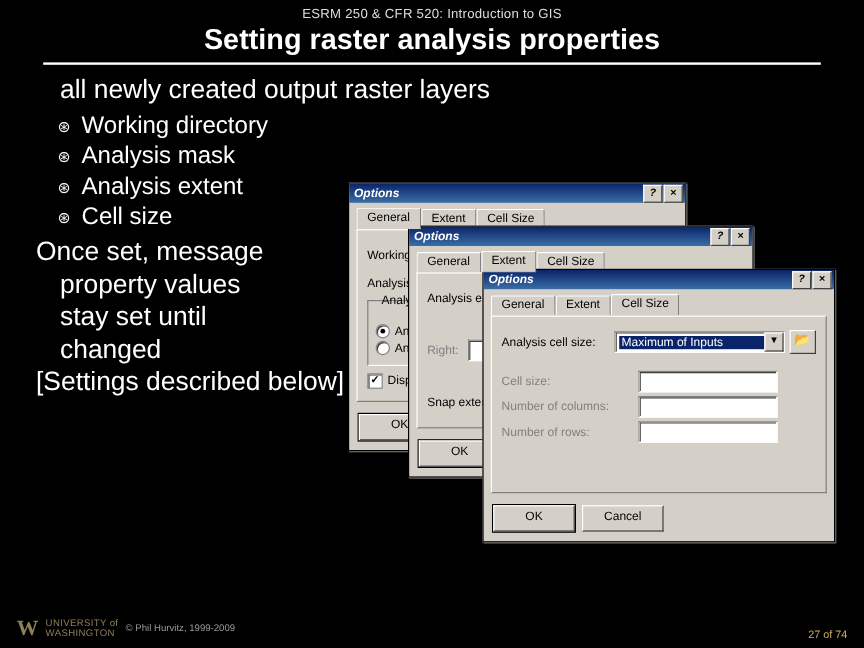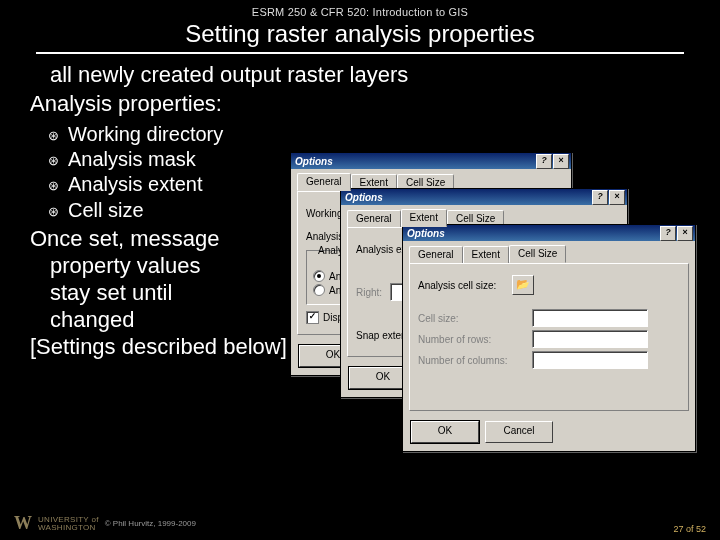--- a/index.html
+++ b/index.html
@@ -14,21 +14,21 @@
   .header-bar{
     text-align:center;
     font-size:11px;
     color:#ddd;
     padding-top:6px;
     letter-spacing:.2px;
   }
   .title{
     text-align:center;
     font-size:24px;
-    font-weight:400;
+    font-weight:700;
     margin:2px 0 4px;
     color:#fff;
   }
   .rule{
     height:2px;
     background:#fff;
     margin:0 36px 8px;
   }
   .content{
     padding:0 30px;
@@ -254,21 +254,20 @@
 <body>
 
 <div class="header-bar">ESRM 250 &amp; CFR 520: Introduction to GIS</div>
 <div class="title">Setting raster analysis properties</div>
 <div class="rule"></div>
 
 <div class="content">
   <div class="para1">
     <span class="para1-indent">all newly created output raster layers</span>
   </div>
-  <div class="label">Analysis properties:</div>
   <ul class="bullets">
     <li>Working directory</li>
     <li>Analysis mask</li>
     <li>Analysis extent</li>
     <li>Cell size</li>
   </ul>
   <div class="para2">
     <span>Once set, message</span>
     <span class="para2-indent">property values</span>
     <span class="para2-indent">stay set until</span>
@@ -389,46 +388,50 @@
       </div>
     </div>
     <div class="tabs">
       <div class="tab">General</div>
       <div class="tab">Extent</div>
       <div class="tab active">Cell Size</div>
     </div>
     <div class="tabbody" style="min-height:130px">
       <div class="row">
         <div class="lbl" style="min-width:90px">Analysis cell size:</div>
+        <div class="dd" style="flex:1">
+          <span class="sel">Maximum of Inputs</span>
+          <div class="arrow">▼</div>
+        </div>
         <div class="iconbtn">📂</div>
       </div>
       <div class="row" style="margin-top:14px">
         <div class="lbl readonly" style="min-width:110px">Cell size:</div>
         <input class="inp readonly" style="width: 110px; flex: 0 0 auto;" disabled="">
       </div>
       <div class="row">
+        <div class="lbl readonly" style="min-width:110px">Number of columns:</div>
+        <input class="inp readonly" style="width: 110px; flex: 0 0 auto;" disabled="">
+      </div>
+      <div class="row">
         <div class="lbl readonly" style="min-width:110px">Number of rows:</div>
-        <input class="inp readonly" style="width: 110px; flex: 0 0 auto;" disabled="">
-      </div>
-      <div class="row">
-        <div class="lbl readonly" style="min-width:110px">Number of columns:</div>
         <input class="inp readonly" style="width: 110px; flex: 0 0 auto;" disabled="">
       </div>
     </div>
     <div class="dlg-buttons">
       <div class="btn default">OK</div>
       <div class="btn">Cancel</div>
     </div>
   </div>
 
 </div>
 
 <div class="footer">
   <div class="uw">
     <span class="w">W</span>
     <span class="uwtext">
       <span>UNIVERSITY of</span><br>
       <span>WASHINGTON</span>
     </span>
     <span class="copy" style="margin-left:0">© Phil Hurvitz, 1999-2009</span>
   </div>
-  <div class="pagenum">27 of 52</div>
+  <div class="pagenum">27 of 74</div>
 </div>
 
 </body></html>

